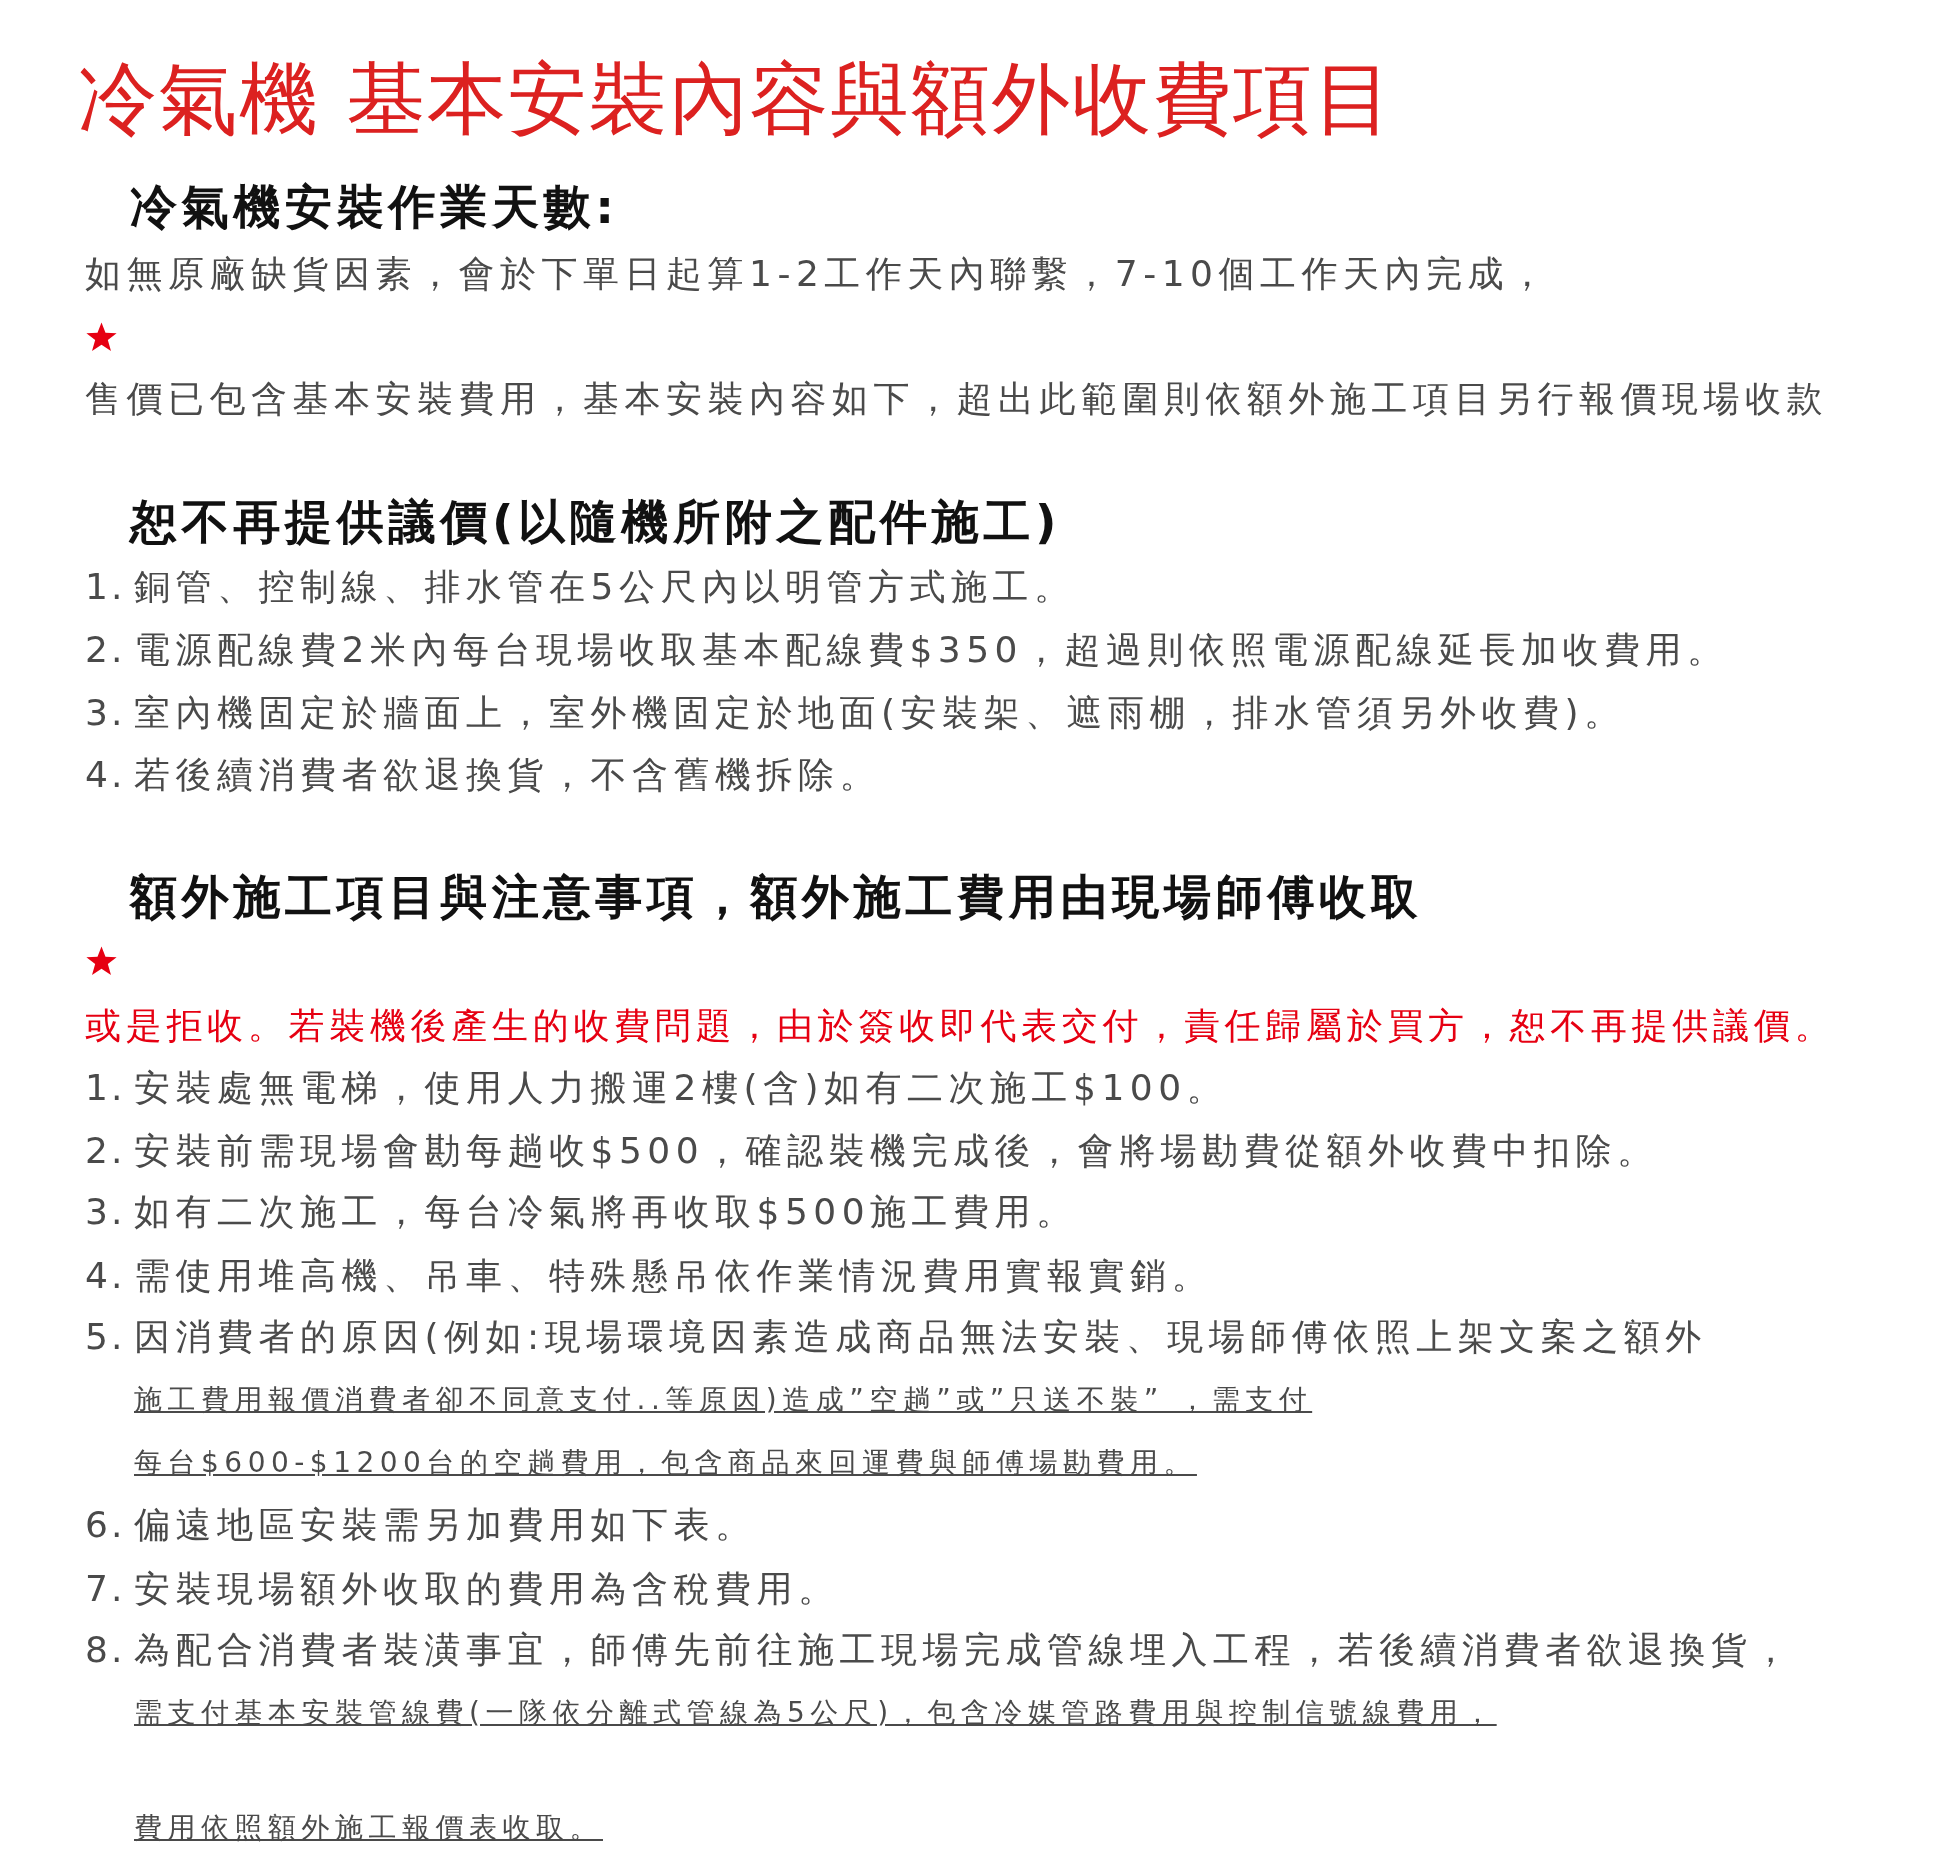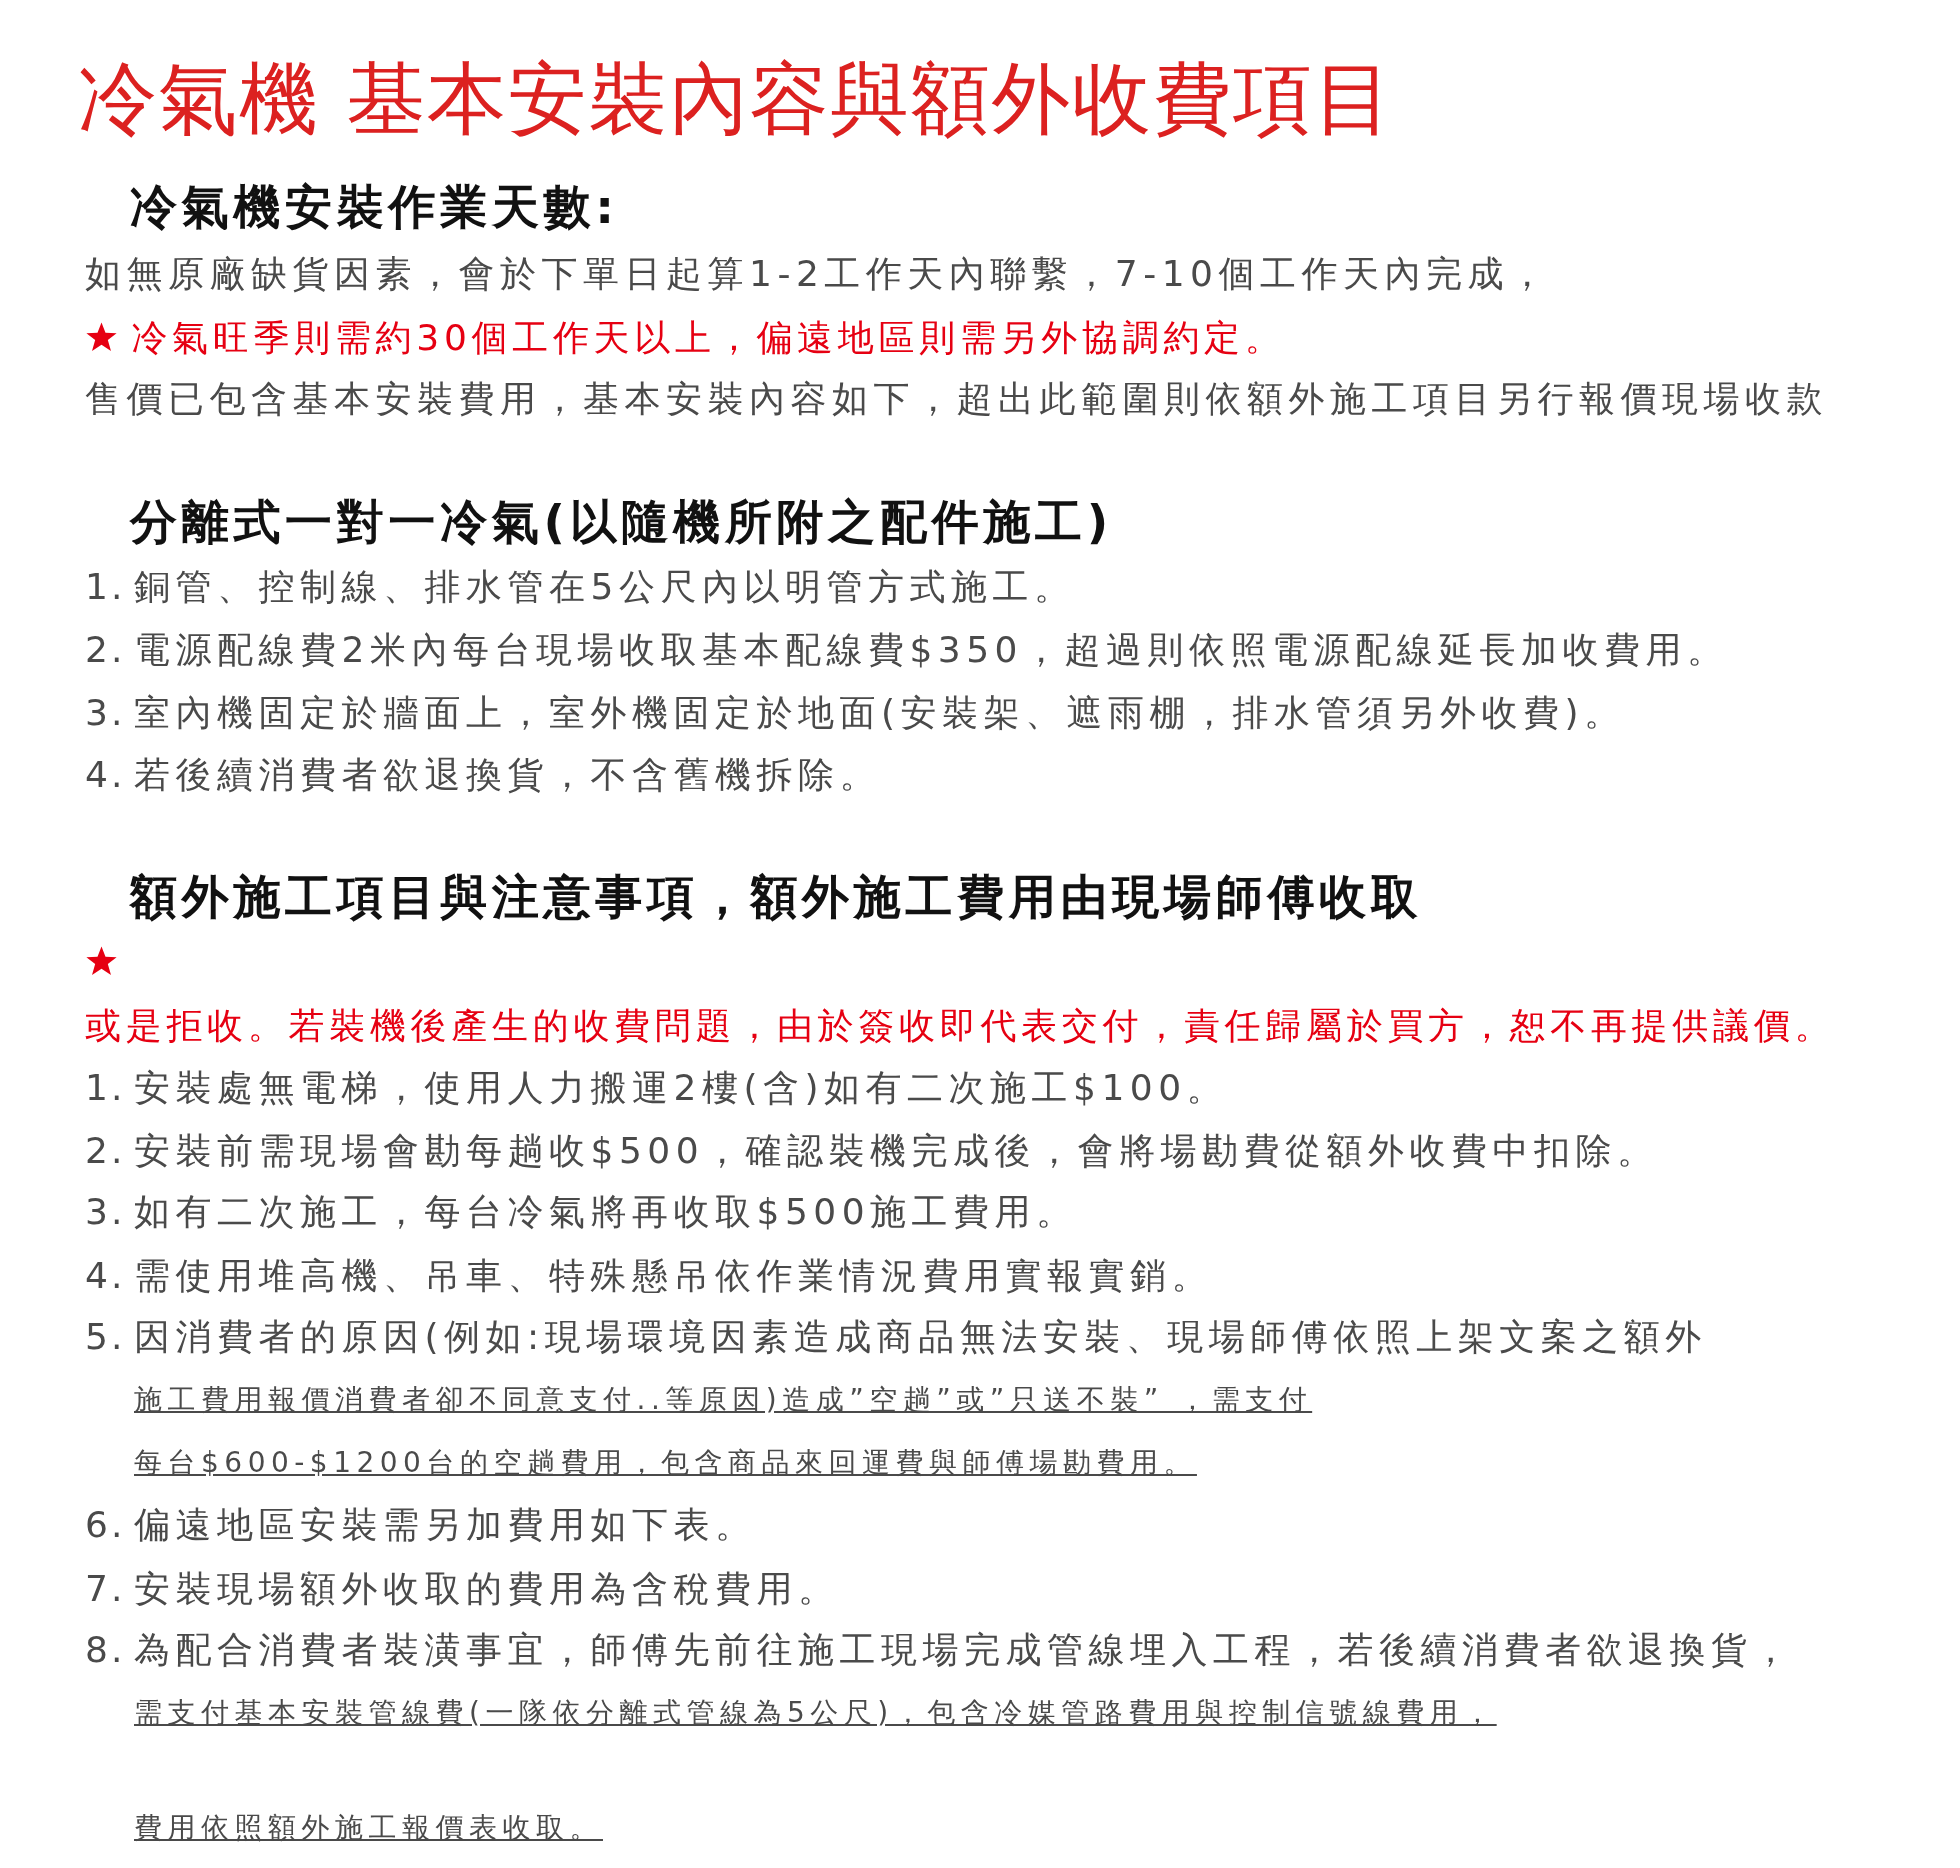--- a/index.html
+++ b/index.html
@@ -37,27 +37,27 @@
 <body style="--title-red: #dc2120; --note-red: #e60012; --heading: #111111; --body: #4a4a4a;">
 
 <div class="ln title">冷氣機 基本安裝內容與額外收費項目</div>
 
 <section>
   <div class="ln heading" style="top:175px">冷氣機安裝作業天數:</div>
   <div class="ln body-line" style="top:242px">如無原廠缺貨因素，會於下單日起算1-2工作天內聯繫，7-10個工作天內完成，</div>
   <div class="ln note-line" style="top:306px">
     <svg class="star" viewBox="0 0 24 24">
         <polygon points="12,1 14.9,8.6 23,8.9 16.6,13.9 18.9,21.8 12,17.2 5.1,21.8 7.4,13.9 1,8.9 9.1,8.6" fill="#e60012"></polygon>
-      </svg><span>冷氣旺季則需約30個工作天以上，偏遠地區則需另外協調約定。</span>
+      </svg>
   </div>
   <div class="ln body-line" style="top:367px">售價已包含基本安裝費用，基本安裝內容如下，超出此範圍則依額外施工項目另行報價現場收款</div>
 </section>
 
 <section>
-  <div class="ln heading" style="top:490px">分離式一對一冷氣(以隨機所附之配件施工)</div>
+  <div class="ln heading" style="top:490px">恕不再提供議價(以隨機所附之配件施工)</div>
 
   <div class="ln item" style="top:555px">
     <span class="num">1.</span>
     <span class="txt">銅管、控制線、排水管在5公尺內以明管方式施工。</span>
   </div>
   <div class="ln item" style="top:618px">
     <span class="num">2.</span>
     <span class="txt">電源配線費2米內每台現場收取基本配線費$350，超過則依照電源配線延長加收費用。</span>
   </div>
   <div class="ln item" style="top:681px">

